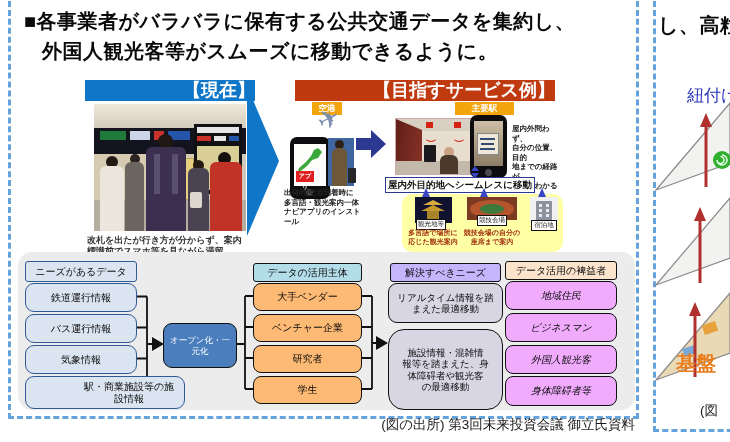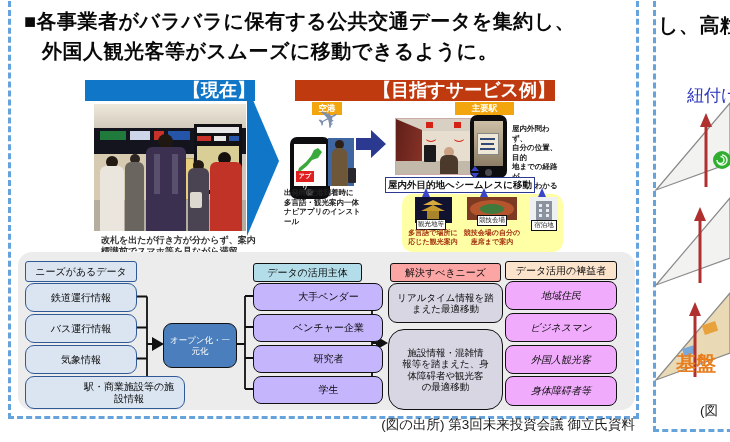--- a/index.html
+++ b/index.html
@@ -2,31 +2,31 @@
 <html><head>
 <meta charset="utf-8">
 <style>
   html,body{margin:0;padding:0;background:#fff;}
   #canvas{position:relative;width:730px;height:442px;background:#ffffff;overflow:hidden;
           font-family:"Liberation Sans","DejaVu Sans",sans-serif;color:#111;}
   .abs{position:absolute;}
   .dashpanel{position:absolute;border:3px dashed #66a3dc;background:transparent;}
   .headline{font-size:20px;font-weight:600;letter-spacing:0.5px;white-space:nowrap;color:#0a0a0a;}
   .hdrbar{position:absolute;color:#fff;font-weight:bold;font-size:18px;text-align:right;line-height:21px;}
-  .smallcap{font-size:9px;line-height:11px;color:#222;margin-left:14px;}
+  .smallcap{font-size:9px;line-height:11px;color:#222;}
   .tag{position:absolute;color:#fff;font-weight:bold;font-size:8.5px;text-align:center;line-height:13px;}
   .prewrap{white-space:pre-line;}
   .flowbox{position:absolute;display:flex;align-items:center;justify-content:center;
            text-align:center;font-size:10px;line-height:1.18;color:#0a0a0a;}
   .c1{background:#dbe5f1;border:1.8px solid #2f5a96;border-radius:9px;text-align:center;}
   .c1h{background:#dbe5f1;border:1.8px solid #2f5a96;border-radius:3px;}
-  .c2{background:#c4b5fd;border:1.6px solid #111;border-radius:8px;padding-left:21px;}
+  .c2{background:#fdba74;border:1.6px solid #111;border-radius:8px;}
   .c2h{background:#b3dde8;border:1.6px solid #111;border-radius:3px;}
   .c3{background:#d9d6e4;border:1.6px solid #111;border-radius:9px;font-size:9.5px;}
-  .c3h{background:#fca5a5;border:1.6px solid #111;border-radius:3px;}
+  .c3h{background:#c4b5fd;border:1.6px solid #111;border-radius:3px;}
   .c3big{background:#d9d6e4;border:1.6px solid #111;border-radius:16px;font-size:9.5px;}
   .c4{background:#f0abfc;border:1.6px solid #111;border-radius:8px;font-style:italic;}
   .c4h{background:#fbe3cc;border:1.6px solid #111;border-radius:3px;}
   .person{position:absolute;border-radius:6px 6px 0 0;}
   .head{position:absolute;border-radius:50%;}
   .minilabel{position:absolute;background:#fff;border:1px solid #111;font-size:6.5px;
              line-height:8px;text-align:center;color:#111;}
   .spotcap{position:absolute;color:#a33311;font-size:7px;line-height:8.5px;text-align:center;font-weight:bold;}
   .beacon{position:absolute;width:7px;height:6px;background:#d42314;}
   .warc{position:absolute;width:12px;height:12px;border:1.5px solid #d42314;border-radius:50%;

